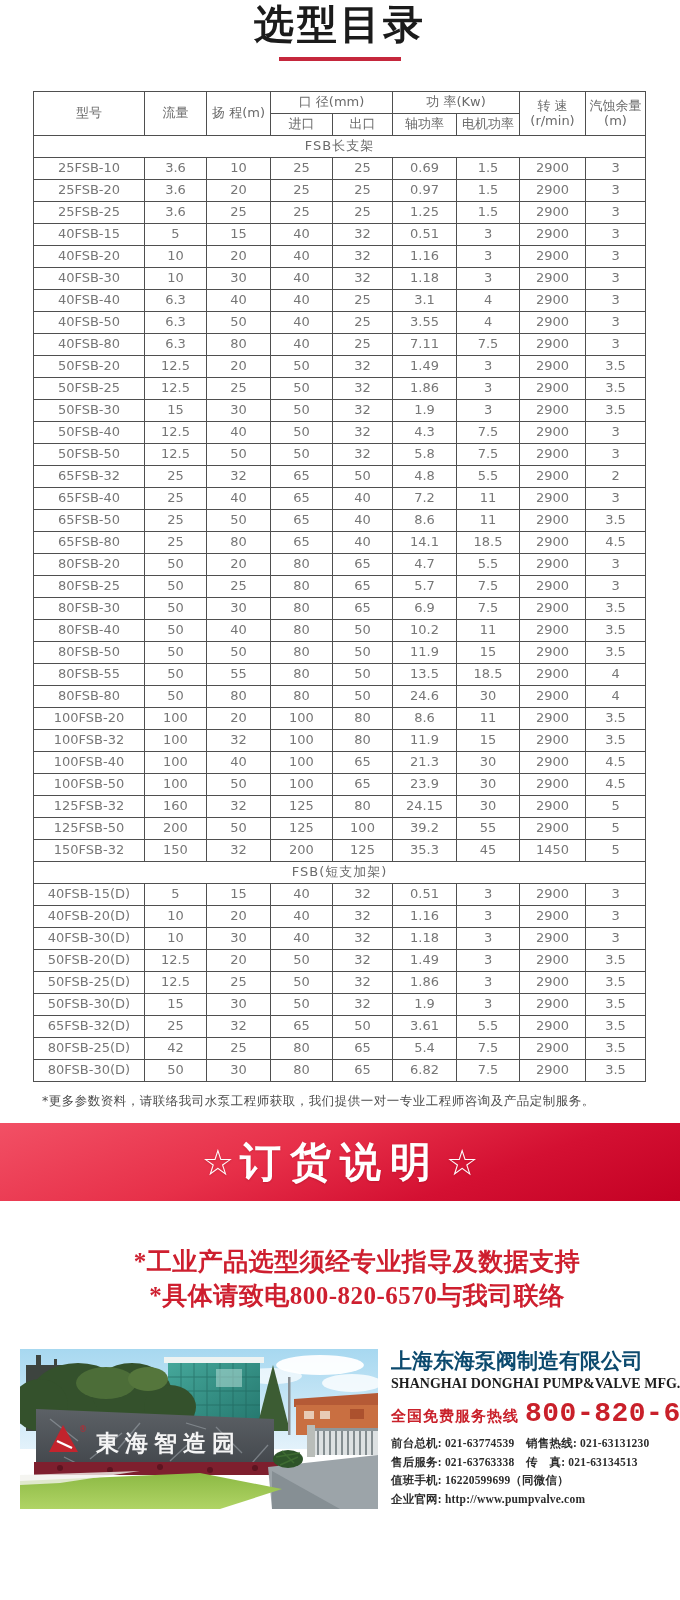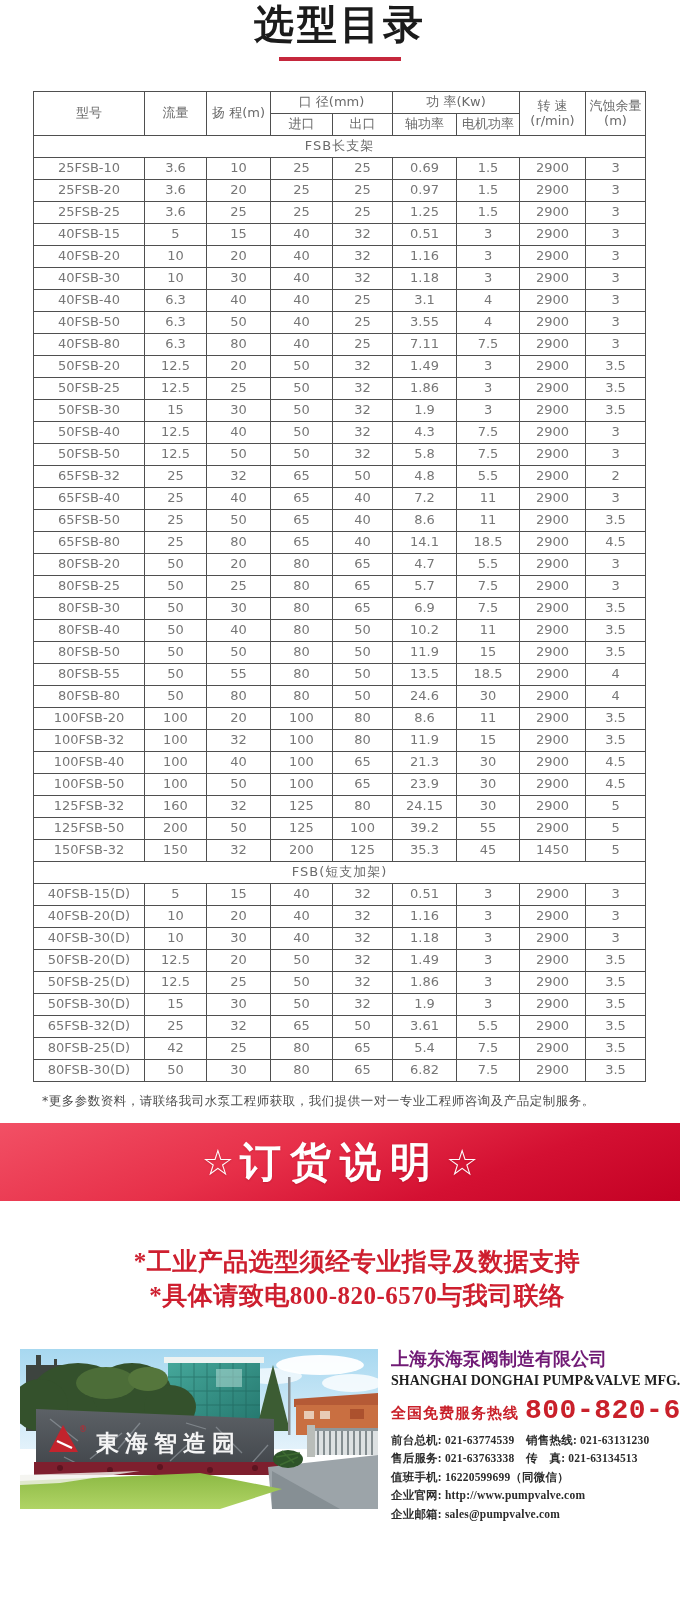--- a/index.html
+++ b/index.html
@@ -94,23 +94,23 @@
   .footer {
     display: flex;
     margin: 36px 20px 0 20px;
     align-items: flex-start;
   }
   .factory-photo { width: 358px; height: 160px; flex: none; }
   .factory-photo svg { display: block; width: 358px; height: 160px; }
 
   .company { margin-left: 13px; width: 269px; flex: none; }
   .company-cn {
-    font-size: 18px;
+    font-size: 21px;
     font-weight: 900;
-    color: #701a75;
+    color: #0c4a6e;
     letter-spacing: 0px;
     white-space: nowrap;
     line-height: 1.15;
   }
   .company-en {
     margin-top: 3px;
     font-size: 14px;
     font-weight: bold;
     font-family: "Liberation Serif", "DejaVu Serif", serif;
     color: #1e1e1e;
@@ -787,16 +787,15 @@
     <div class="company-en">SHANGHAI DONGHAI PUMP&amp;VALVE MFG.CO.,LTD.</div>
     <div class="hotline">
       <span class="hotline-label">全国免费服务热线</span>
       <span class="hotline-number">800-820-6570</span>
     </div>
     <div class="contacts">
       <div class="contact-line">前台总机: 021-63774539　销售热线: 021-63131230</div>
       <div class="contact-line">售后服务: 021-63763338　传　真: 021-63134513</div>
       <div class="contact-line">值班手机: 16220599699（同微信）</div>
       <div class="contact-line">企业官网: http://www.pumpvalve.com</div>
-      <div class="contact-line">企业邮箱: sales@pumpvalve.com</div>
     </div>
   </div>
 </div>
 
 </body></html>

